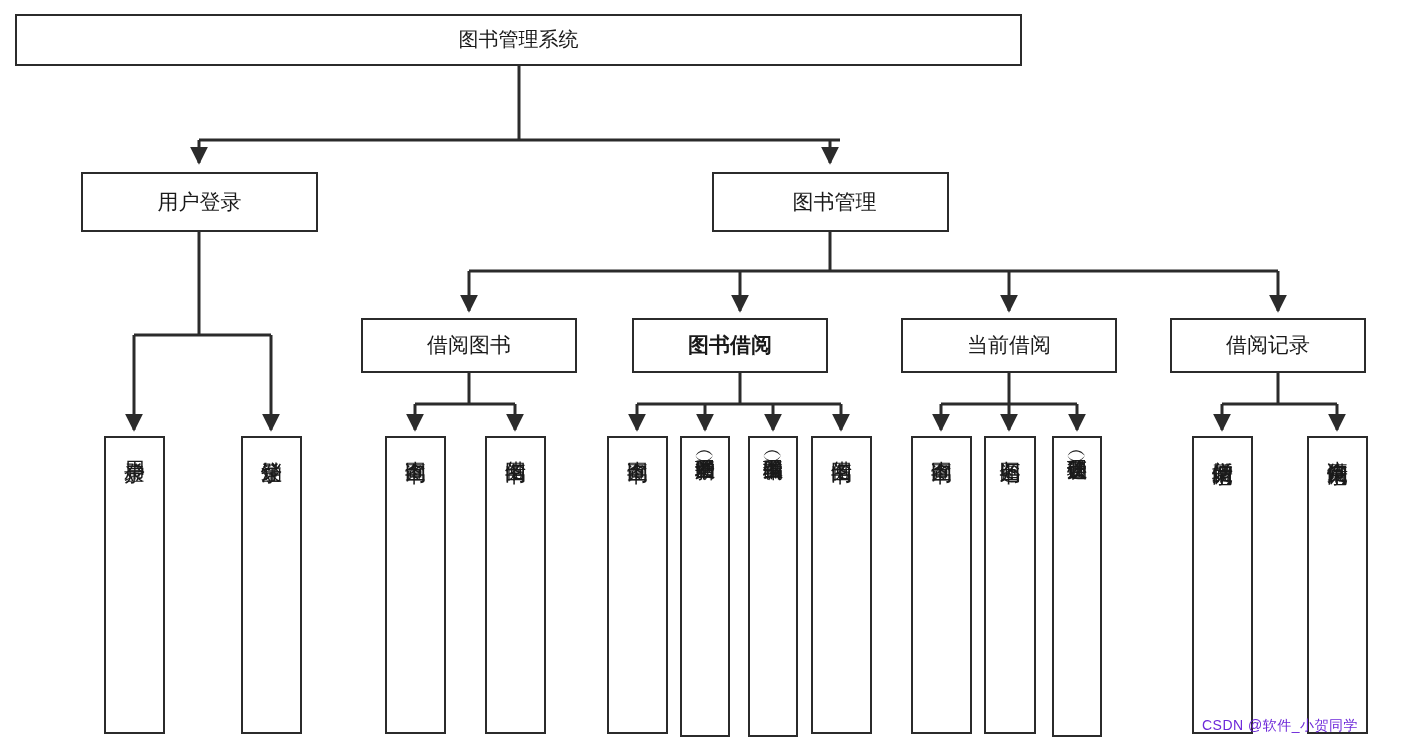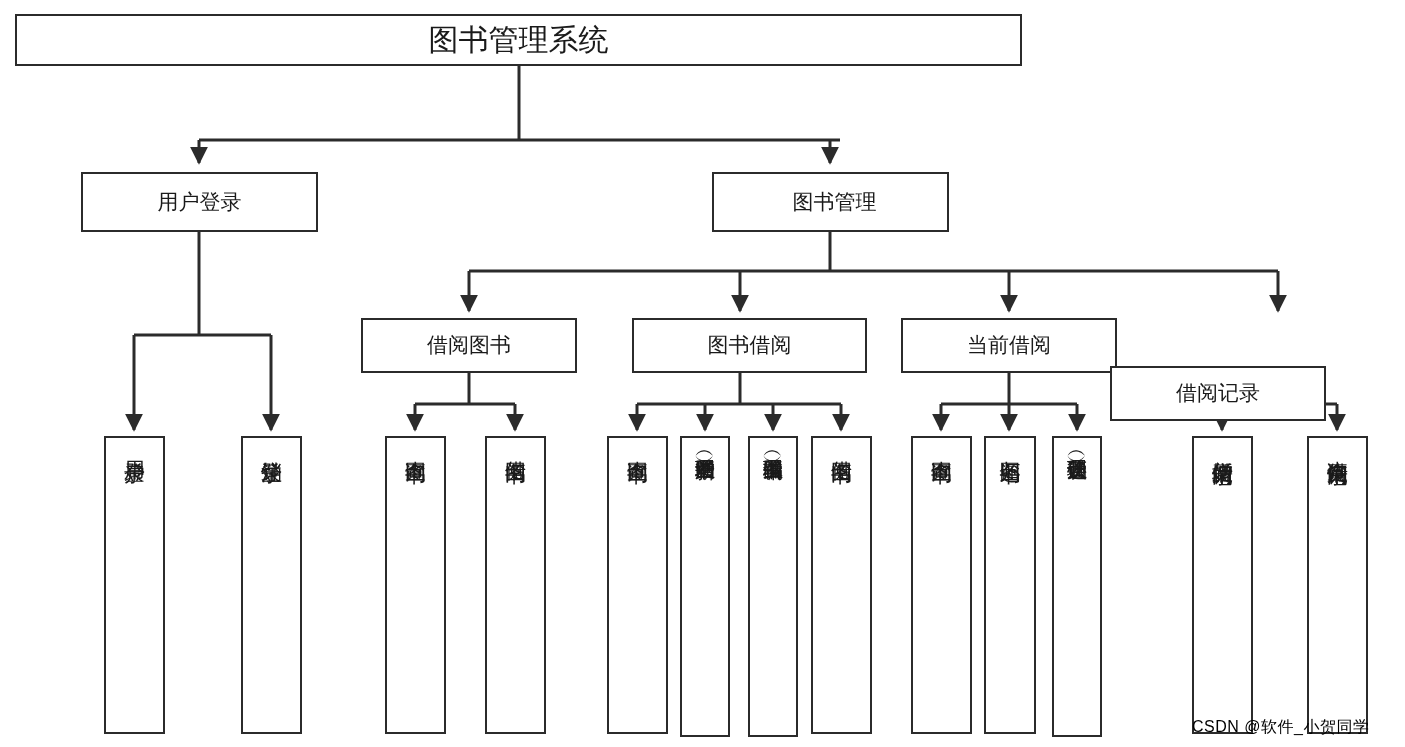--- a/index.html
+++ b/index.html
@@ -40,45 +40,46 @@
     text-align: center;
     line-height: 1.08;
     white-space: pre-wrap;
   }
   
   .node.horiz .node-label {
     font-size: 21px;
     writing-mode: horizontal-tb;
   }
   .node.root .node-label {
-    font-size: 30px;
+    font-size: 20px;
   }
   
   .node.vert {
     align-items: flex-start;
     justify-content: center;
     padding-top: 6px;
   }
   .node.vert .node-label {
     writing-mode: vertical-rl;
     text-orientation: upright;
     font-size: 21px;
     letter-spacing: 1px;
     line-height: 1.05;
   }
   .node.vert.tall .node-label {
     font-size: 20px;
     letter-spacing: 0px;
   }
   .watermark {
     position: absolute;
-    font-size: 16px;
-    color: #000000;
+    font-size: 14px;
+    color: #6d28d9;
     white-space: nowrap;
     letter-spacing: 0.5px;
+    padding-left: 10px;
   }
 </style>
 </head>
 <body>
 
 <div id="diagram-root">
 
   <svg id="edges-layer" viewBox="0 0 1405 747" width="1405" height="747" xmlns="http://www.w3.org/2000/svg">
     <defs>
       <marker id="arrow" viewBox="0 0 10 10" refX="9" refY="5" markerWidth="6" markerHeight="6" orient="auto-start-reverse">
@@ -136,27 +137,27 @@
   <div class="node horiz" style="left:81px; top:172px; width:237px; height:60px;">
     <span class="node-label">用户登录</span>
   </div>
   <div class="node horiz" style="left:712px; top:172px; width:237px; height:60px;padding-left:8px;">
     <span class="node-label">图书管理</span>
   </div>
 
   <div class="node horiz" style="left:361px; top:318px; width:216px; height:55px;">
     <span class="node-label">借阅图书</span>
   </div>
-  <div class="node horiz" style="left:632px; top:318px; width:235px; height:55px;">
+  <div class="node horiz" style="left:632px; top:318px; width:196px; height:55px;font-weight:bold;">
     <span class="node-label">图书借阅</span>
   </div>
   <div class="node horiz" style="left:901px; top:318px; width:216px; height:55px;">
     <span class="node-label">当前借阅</span>
   </div>
-  <div class="node horiz" style="left:1110px; top:318px; width:216px; height:55px;margin-top:48px;">
+  <div class="node horiz" style="left:1170px; top:318px; width:196px; height:55px;">
     <span class="node-label">借阅记录</span>
   </div>
 
   <div class="node vert" style="left:104px; top:436px; width:61px; height:298px;">
     <span class="node-label">用户登录</span>
   </div>
   <div class="node vert" style="left:241px; top:436px; width:61px; height:298px;">
     <span class="node-label">注销登录</span>
   </div>
 

